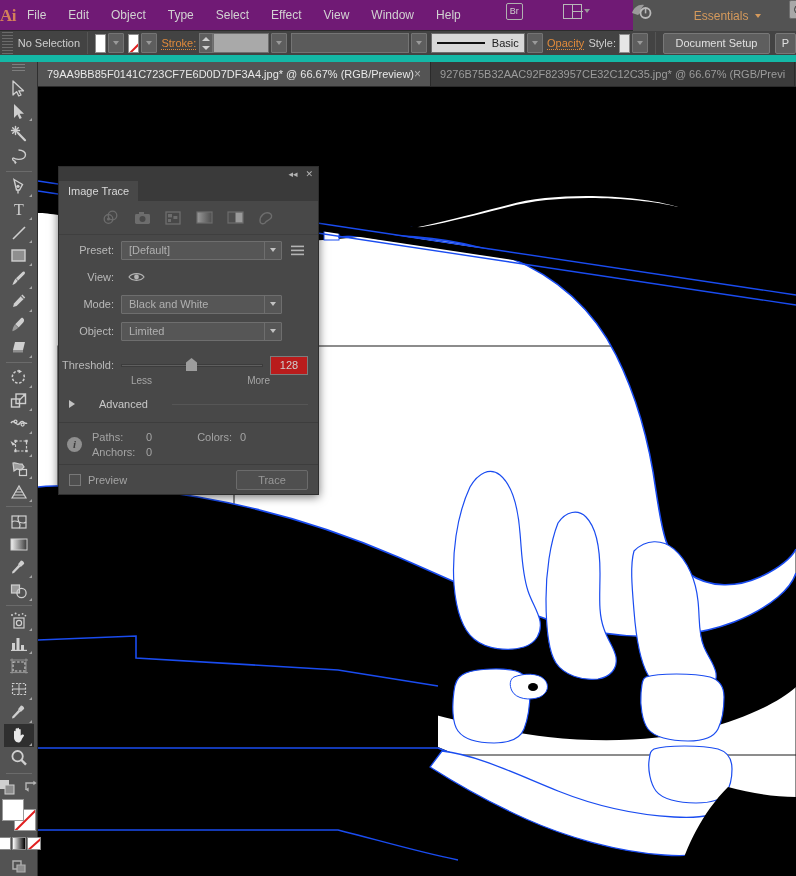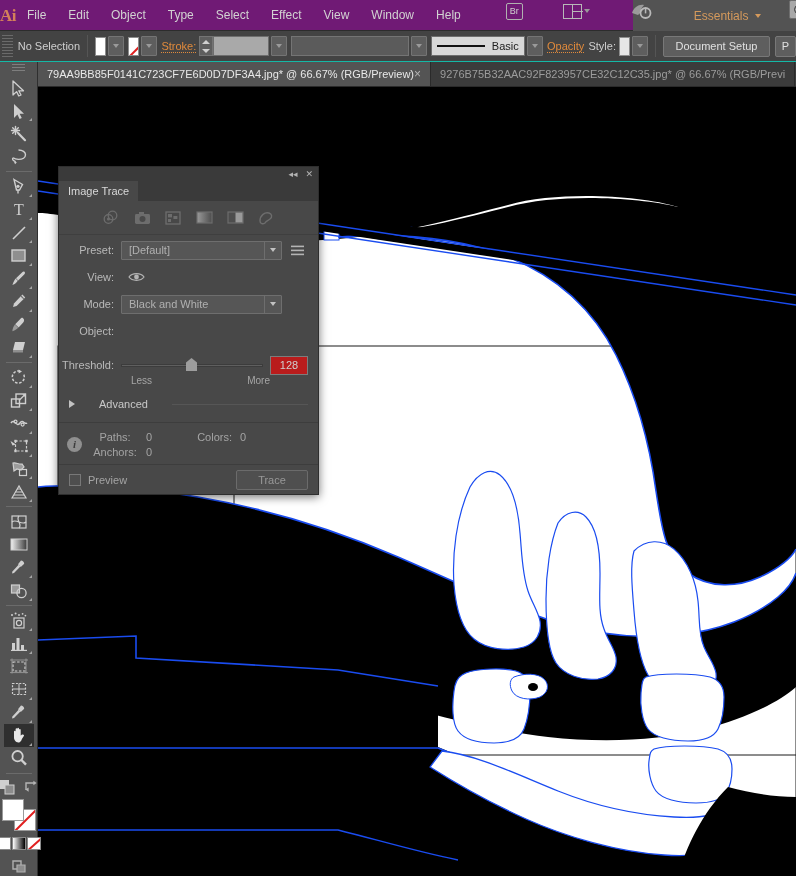--- a/index.html
+++ b/index.html
@@ -81,21 +81,21 @@
     content:''; position:absolute; right:-3px; bottom:-2px;
     width: 4px; height: 1.4px; background:#3a3a3a;
     transform: rotate(45deg);
   }
 
   
   .controlbar {
     position: absolute; top: 31px; left: 0; width: 796px; height: 31px;
     background: #434343;
     display: flex; align-items: center;
-    border-bottom: 1px solid #14b8a6;
+    border-bottom: 7px solid #14b8a6;
   }
   .grip {
     width: 11px; height: 22px; margin-left: 2px; flex: none;
     background: repeating-linear-gradient(to bottom,
       #6a6a6a 0px, #6a6a6a 1px, #434343 1px, #434343 3px);
   }
   .cb-label { font-size: 11px; color: #cfcfcf; white-space: nowrap; }
   .cb-sep { width: 1px; height: 22px; background: #555; margin: 0 7px; flex: none; }
   .swatch-white {
     width: 19px; height: 19px; background: #ffffff; border: 1px solid #8d8d8d;
@@ -314,21 +314,21 @@
 
   .info-block { display: flex; align-items: center; padding: 6px 10px 0 8px; }
   .info-ico {
     width: 15px; height: 15px; border-radius: 50%; background: #8f8f8f;
     color: #3d3d3d; font-size: 11px; font-style: italic; font-weight: bold;
     display: flex; align-items: center; justify-content: center;
     font-family: "Liberation Serif", serif; flex: none; margin-right: 10px;
   }
   .stat-grid { flex: 1; font-size: 11px; color: #a4a4a4; }
   .stat-line { display: flex; height: 15px; align-items: center; }
-  .sl-k { width: 54px; text-align: center; padding-right: 8px; }
+  .sl-k { width: 54px; text-align: left; padding-right: 8px; }
   .sl-v { width: 38px; }
   .sl-k2 { width: 56px; text-align: right; padding-right: 8px; }
 
   .panel-footer {
     position: absolute; left: 0; bottom: 0; width: 100%; height: 30px;
     display: flex; align-items: center; padding: 0 10px;
     border-top: 1px solid #3d3d3d;
   }
   .chk {
     width: 12px; height: 12px; background: #4e4e4e;
@@ -955,20 +955,26 @@
           <span>Black and White</span>
           <span class="sarrow">
               <span class="caret-sm" style="border-top-color:#c2c2c2"></span>
             </span>
         </div>
         <div class="row-acc"></div>
       </div>
 
       <div class="row">
         <div class="row-label">Object:</div>
+        <div class="select">
+          <span>Limited</span>
+          <span class="sarrow">
+              <span class="caret-sm" style="border-top-color:#c2c2c2"></span>
+            </span>
+        </div>
         <div class="row-acc"></div>
       </div>
 
       <div class="thr-row">
         <div class="row-label">Threshold:</div>
         <div class="slider-wrap">
           <div class="slider-track"></div>
           <div class="slider-thumb"></div>
         </div>
         <div class="thr-value">128</div>

